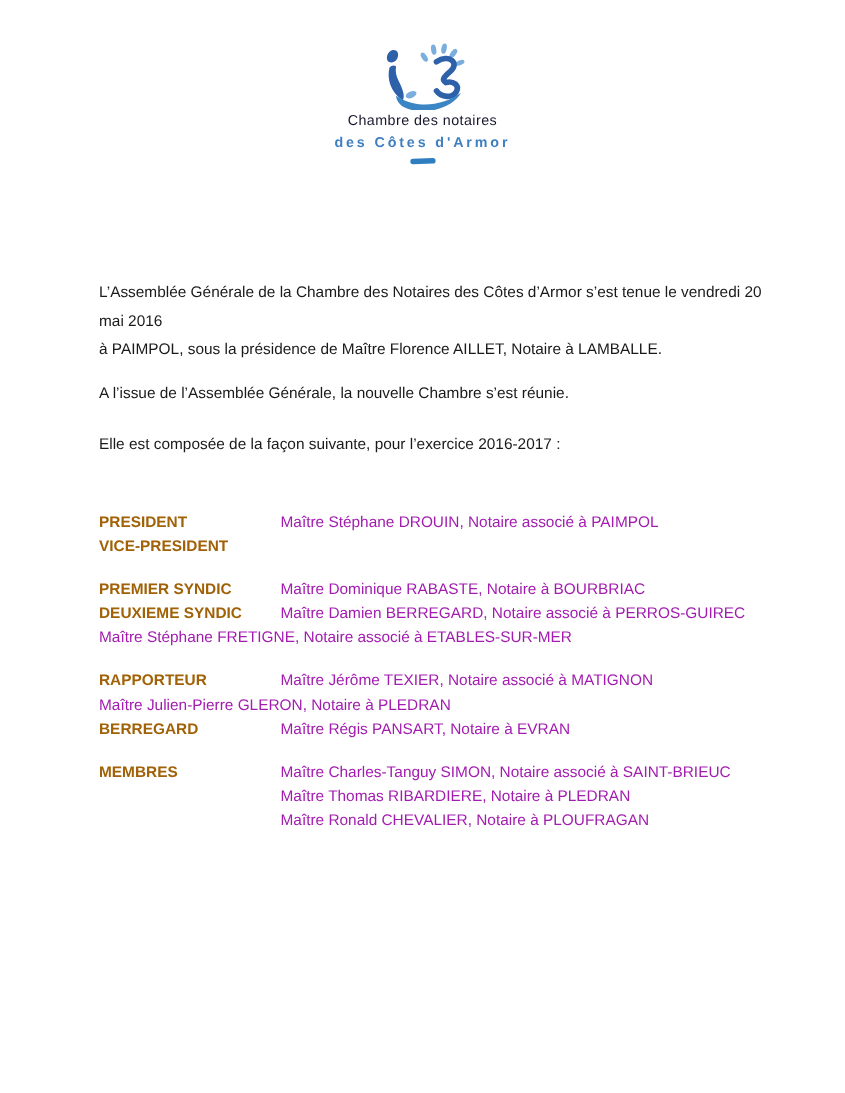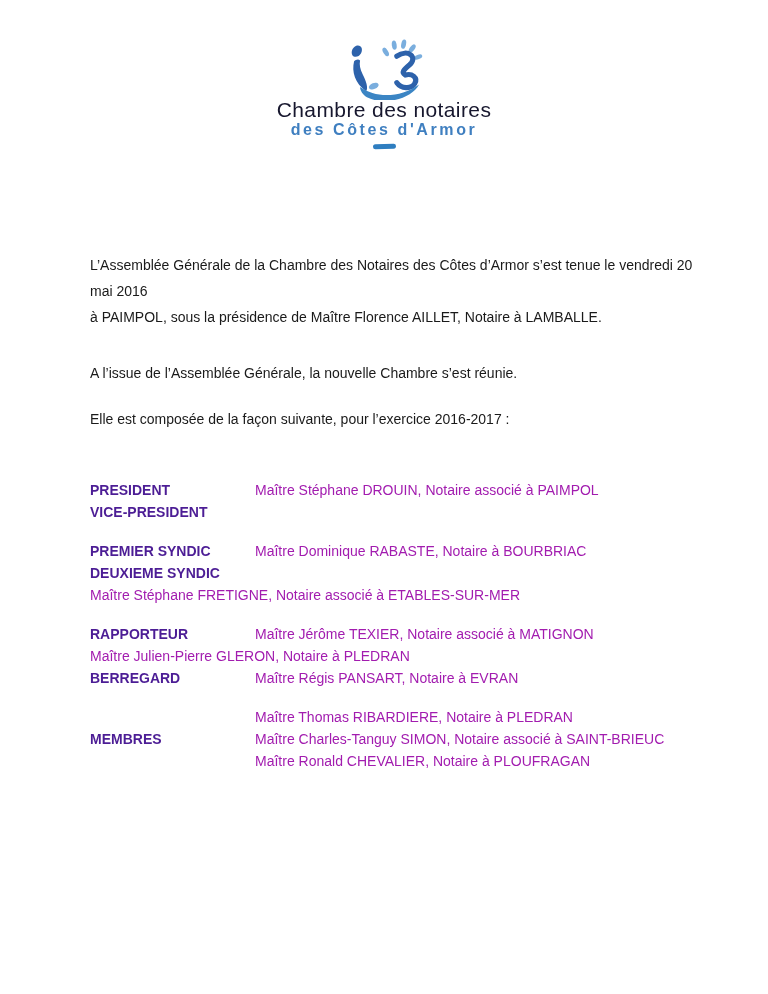--- a/index.html
+++ b/index.html
@@ -23,28 +23,28 @@
     top: 38px;
     left: 0;
     right: 0;
     text-align: center;
   }
   .logo-figure {
     display: block;
     margin: 0 auto -2px auto;
   }
   .logo-orgname {
-    font-size: 21px;
+    font-size: 13px;
     line-height: 23px;
     font-weight: 400;
     letter-spacing: 0.4px;
     color: #17172e;
   }
   .logo-region {
-    font-size: 16px;
+    font-size: 13px;
     line-height: 16px;
     font-weight: 600;
     letter-spacing: 2.6px;
     color: #3f7fc0;
     margin-top: 1px;
   }
   .logo-dash {
     width: 23px;
     height: 5px;
     border-radius: 3px;
@@ -59,38 +59,38 @@
     top: 252px;
     left: 90px;
     width: 622px;
     font-size: 14px;
   }
   .para {
     line-height: 26px;
     margin: 0;
   }
   .para .line { display: block; }
-  .para.p2 { margin-top: 30px; }
+  .para.p2 { margin-top: 14px; }
   .para.p3 { margin-top: 20px; }
 
   
   .roster {
     margin-top: 47px;
   }
   .roster-group { margin-top: 17px; }
   .roster-group:first-child { margin-top: 0; }
   .roster-row {
     display: flex;
     line-height: 22px;
     white-space: nowrap;
   }
   .roster-label {
     flex: 0 0 165px;
     font-weight: 700;
-    color: #4c1d95;
+    color: #a16207;
   }
   .roster-value {
     flex: 1;
     color: #a21caf;
   }
 </style>
 </head>
 <body>
 
 <div class="doc-page">
@@ -142,20 +142,21 @@
         </div>
       </div>
 
       <div class="roster-group">
         <div class="roster-row">
           <span class="roster-label">PREMIER SYNDIC</span>
           <span class="roster-value">Maître Dominique RABASTE, Notaire à BOURBRIAC</span>
         </div>
         <div class="roster-row">
           <span class="roster-label">DEUXIEME SYNDIC</span>
+          <span class="roster-value">Maître Damien BERREGARD, Notaire associé à PERROS-GUIREC</span>
         </div>
         <div class="roster-row">
           <span class="roster-value">Maître Stéphane FRETIGNE, Notaire associé à ETABLES-SUR-MER</span>
         </div>
       </div>
 
       <div class="roster-group">
         <div class="roster-row">
           <span class="roster-label">RAPPORTEUR</span>
           <span class="roster-value">Maître Jérôme TEXIER, Notaire associé à MATIGNON</span>
@@ -164,26 +165,26 @@
           <span class="roster-value">Maître Julien-Pierre GLERON, Notaire à PLEDRAN</span>
         </div>
         <div class="roster-row">
           <span class="roster-label">BERREGARD</span>
           <span class="roster-value">Maître Régis PANSART, Notaire à EVRAN</span>
         </div>
       </div>
 
       <div class="roster-group">
         <div class="roster-row">
+          <span class="roster-label">MEMBRES</span>
+          <span class="roster-value">Maître Charles-Tanguy SIMON, Notaire associé à SAINT-BRIEUC</span>
+        </div>
+        <div class="roster-row">
           <span class="roster-label"></span>
           <span class="roster-value">Maître Thomas RIBARDIERE, Notaire à PLEDRAN</span>
-        </div>
-        <div class="roster-row">
-          <span class="roster-label">MEMBRES</span>
-          <span class="roster-value">Maître Charles-Tanguy SIMON, Notaire associé à SAINT-BRIEUC</span>
         </div>
         <div class="roster-row">
           <span class="roster-label"></span>
           <span class="roster-value">Maître Ronald CHEVALIER, Notaire à PLOUFRAGAN</span>
         </div>
       </div>
 
     </div>
   </div>
 </div>

